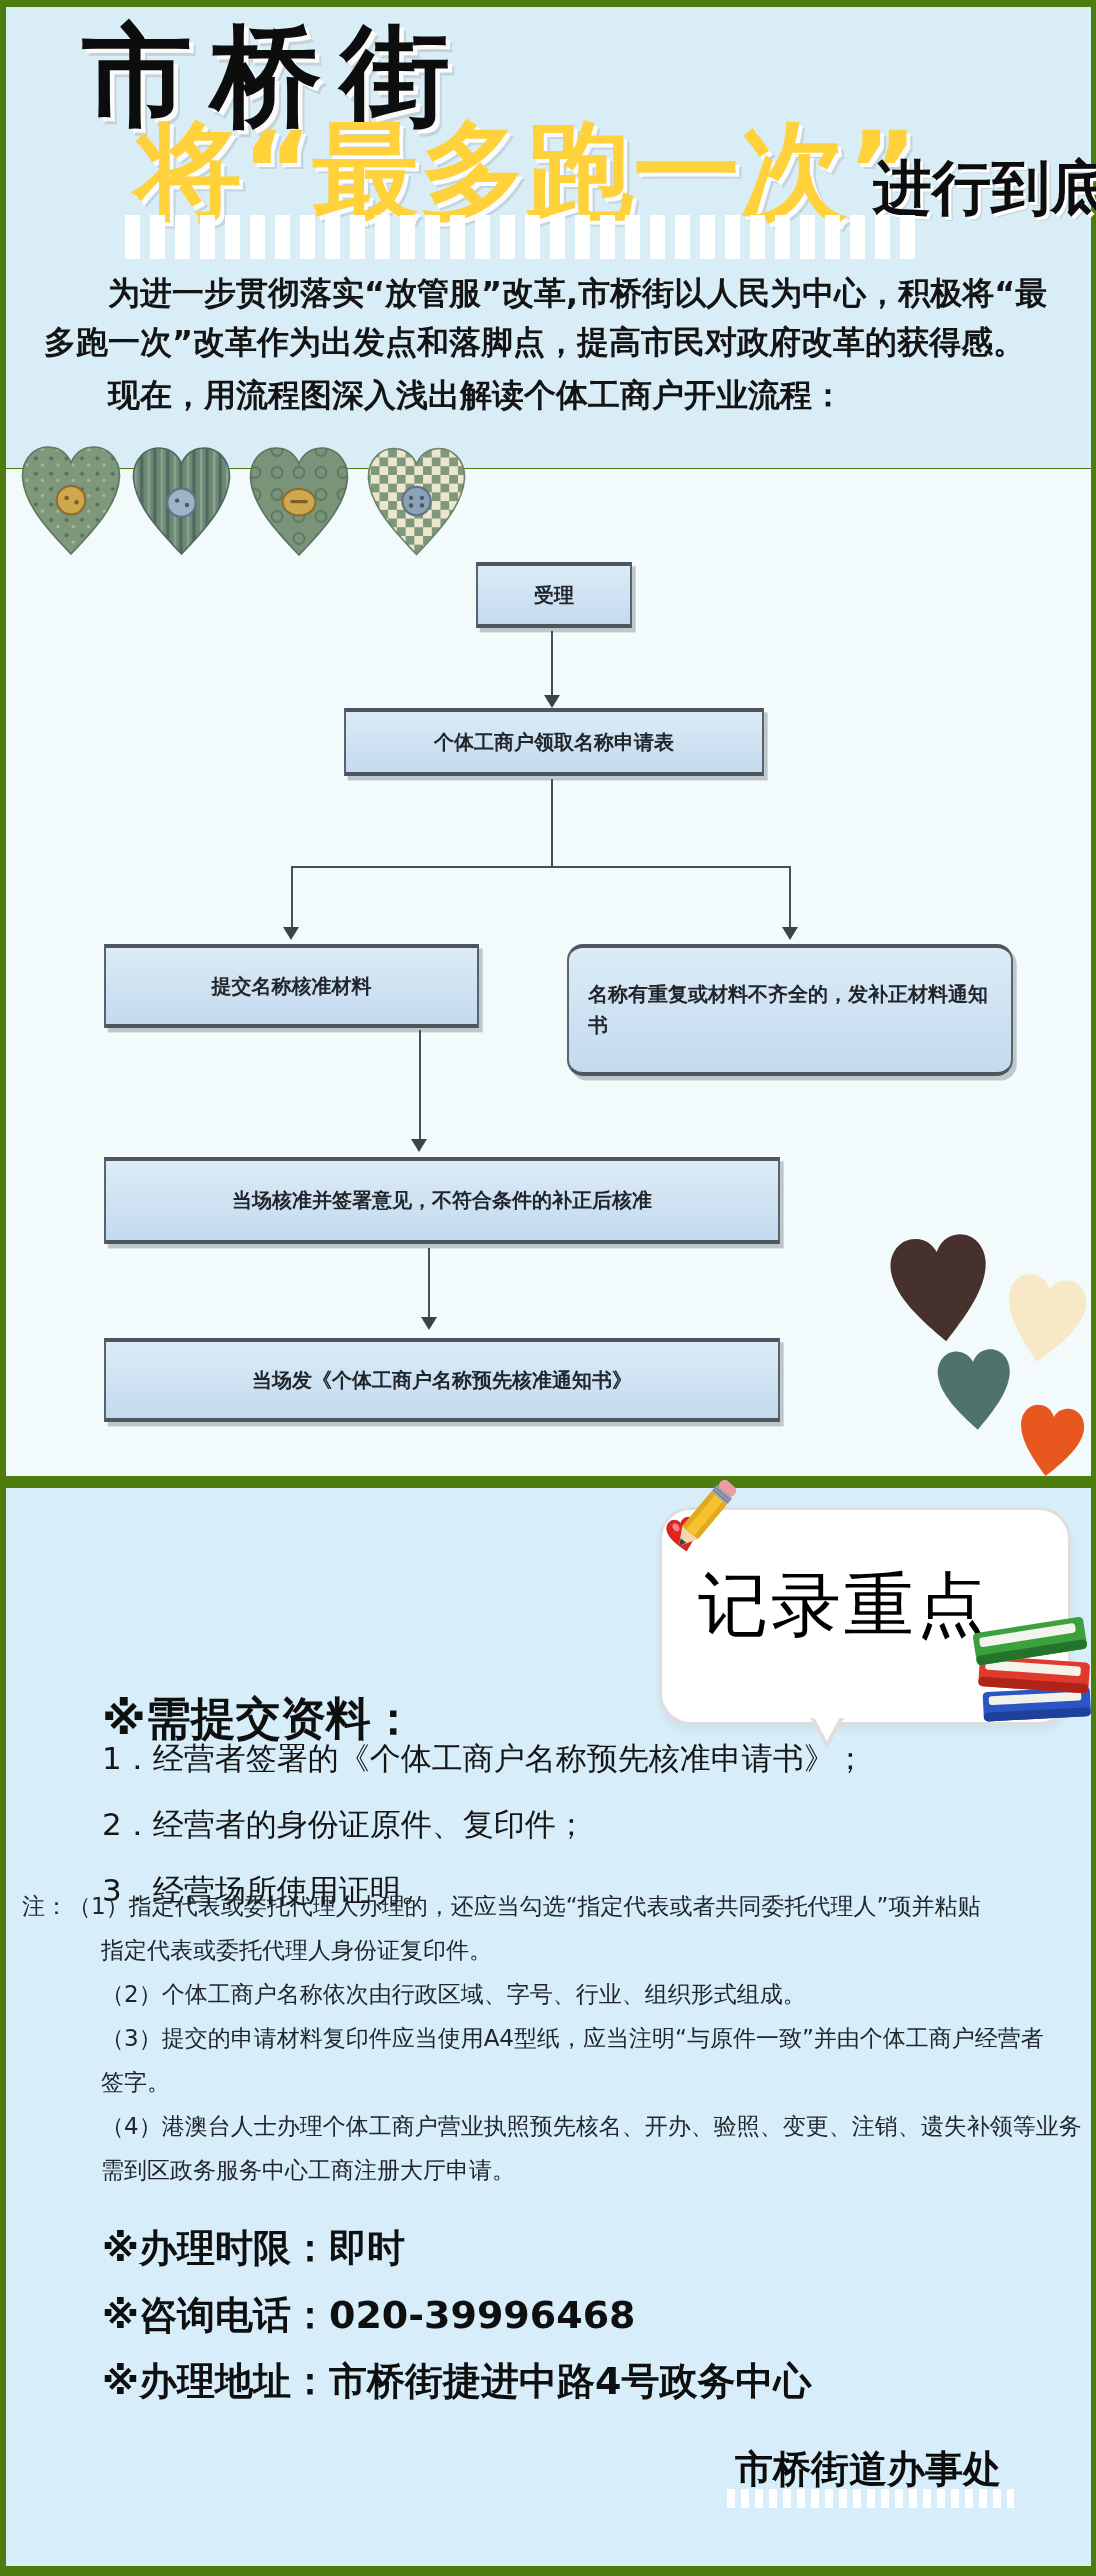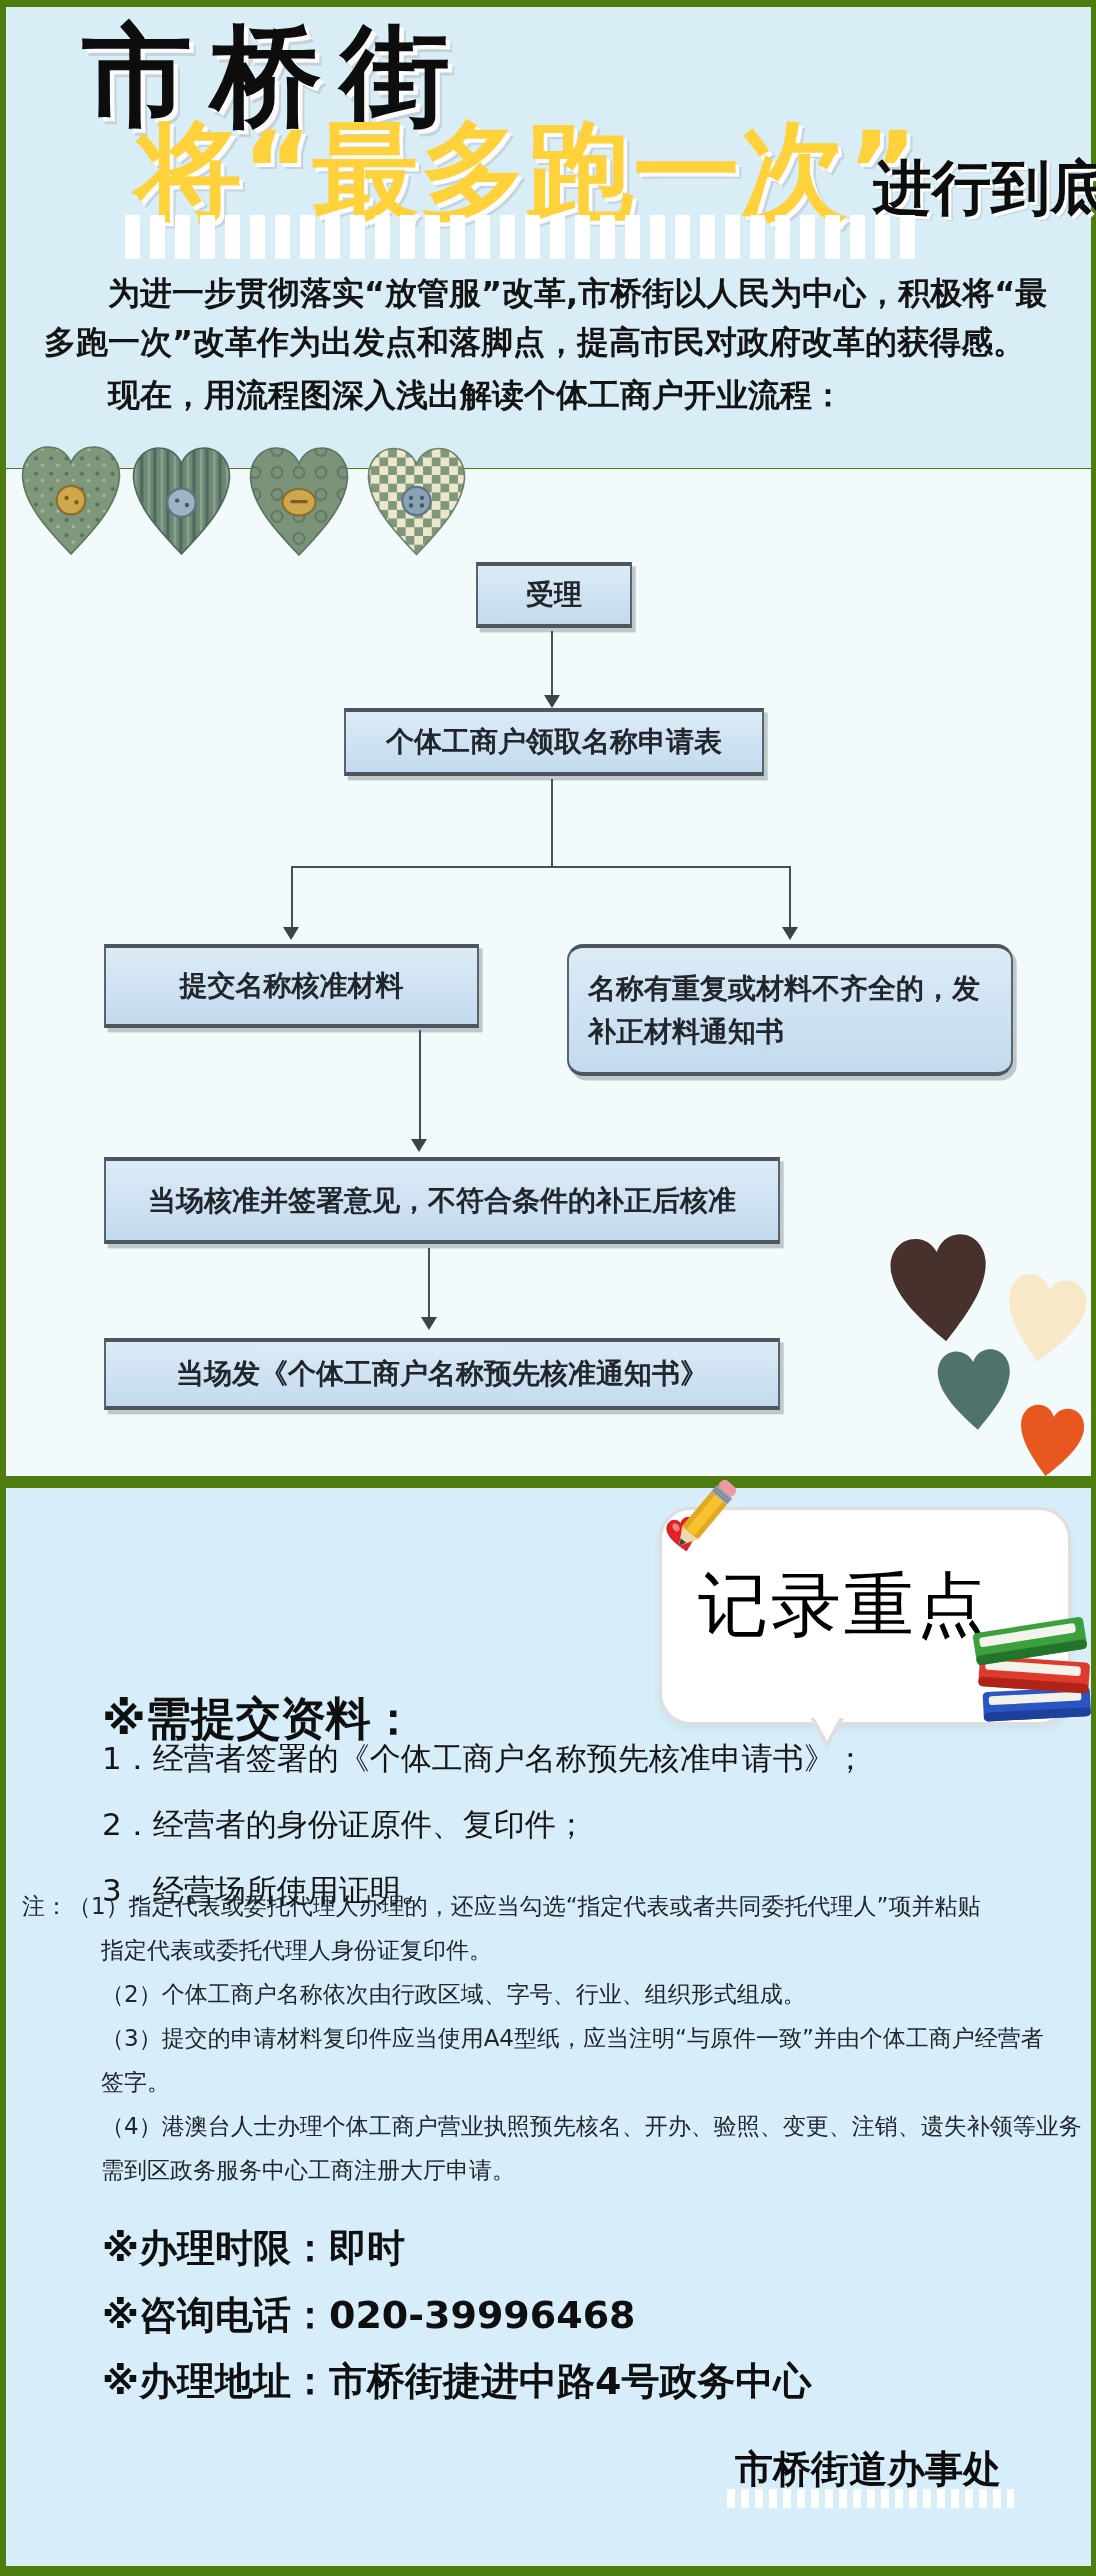--- a/index.html
+++ b/index.html
@@ -21,21 +21,21 @@
   .stripes-sm{background:repeating-linear-gradient(90deg,#ffffff 0 8px,rgba(255,255,255,0) 8px 14px);}
 
   .intro{font-size:32px;line-height:49px;font-weight:600;color:#141414;}
   .intro p{margin:0;text-indent:2em;}
   .intro p + p{margin-top:4.4px;}
 
   .fbox{position:absolute;background:linear-gradient(#dcebf7,#c3daee);
     border:2.2px solid #59636b;border-top:4.4px solid #4d565e;border-bottom:4.4px solid #4d565e;
     box-shadow:3.7px 4.4px 0 rgba(95,105,115,.35);
     display:flex;align-items:center;justify-content:center;
-    font-size:28px;font-weight:600;color:#20262b;box-sizing:border-box;text-align:center;}
+    font-size:20px;font-weight:600;color:#20262b;box-sizing:border-box;text-align:center;}
   .fbox.left-text{justify-content:flex-start;text-align:left;padding:0 19px;line-height:1.55;border-radius:16px;}
   .vline{position:absolute;width:2.2px;background:#474f55;}
   .hline{position:absolute;height:2.2px;background:#474f55;}
   .ahead{position:absolute;width:0;height:0;border-left:8px solid transparent;border-right:8px solid transparent;border-top:13.2px solid #3c4348;}
 
   .bubble{position:absolute;left:659px;top:1507px;width:406px;height:212px;background:#ffffff;
     border:3.7px solid #dedede;border-radius:32px;box-shadow:0 5.2px 7.4px rgba(0,0,0,.05);}
   .tail-outer{position:absolute;left:810px;top:1718px;width:0;height:0;
     border-left:17.7px solid transparent;border-right:17.7px solid transparent;border-top:31px solid #dedede;}
   .tail-inner{position:absolute;left:813px;top:1715px;width:0;height:0;
@@ -138,21 +138,21 @@
   <div class="fbox left-text" style="left:567px;top:944px;width:446px;height:132px;">名称有重复或材料不齐全的，发补正材料通知书</div>
 
   <div class="vline" style="left:419px;top:1030px;height:110px;"></div>
   <div class="ahead" style="left:411px;top:1139px;"></div>
 
   <div class="fbox" style="left:104px;top:1157px;width:676px;height:87px;">当场核准并签署意见，不符合条件的补正后核准</div>
 
   <div class="vline" style="left:428px;top:1248px;height:71px;"></div>
   <div class="ahead" style="left:421px;top:1317px;"></div>
 
-  <div class="fbox" style="left:104px;top:1338px;width:676px;height:72px;">当场发《个体工商户名称预先核准通知书》</div>
+  <div class="fbox" style="left:104px;top:1338px;width:676px;height:84px;">当场发《个体工商户名称预先核准通知书》</div>
 
   <svg class="abs" style="left:876px;top:1228px;transform:rotate(-6deg);" width="129" height="119" viewBox="0 0 100 110">
       <use href="#heartPath" fill="#47312c"></use>
     </svg>
   <svg class="abs" style="left:995px;top:1270px;transform:rotate(10deg);" width="99" height="97" viewBox="0 0 100 110">
       <use href="#heartPath" fill="#f7e8c8"></use>
     </svg>
   <svg class="abs" style="left:929px;top:1344px;transform:rotate(-4deg);" width="92" height="90" viewBox="0 0 100 110">
       <use href="#heartPath" fill="#4f726d"></use>
     </svg>

